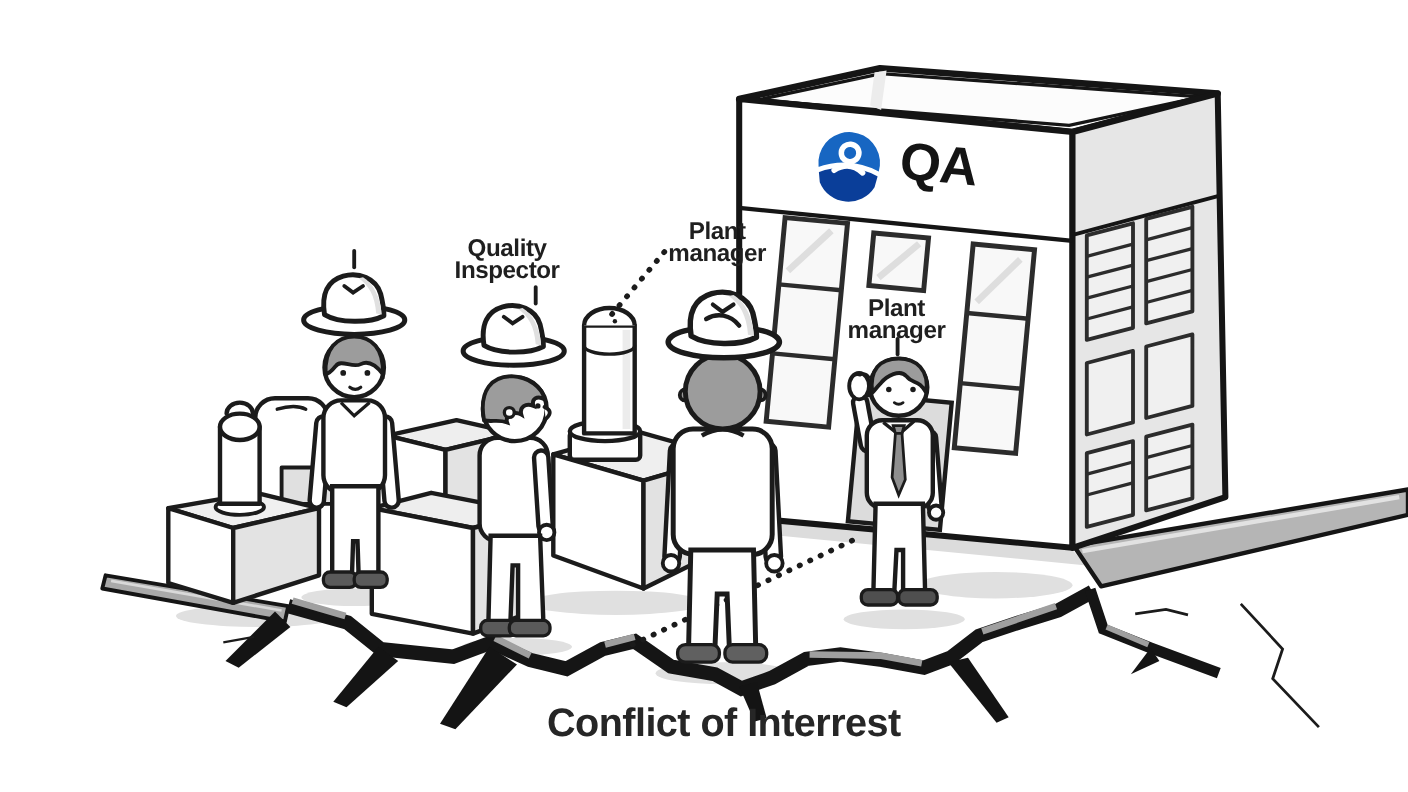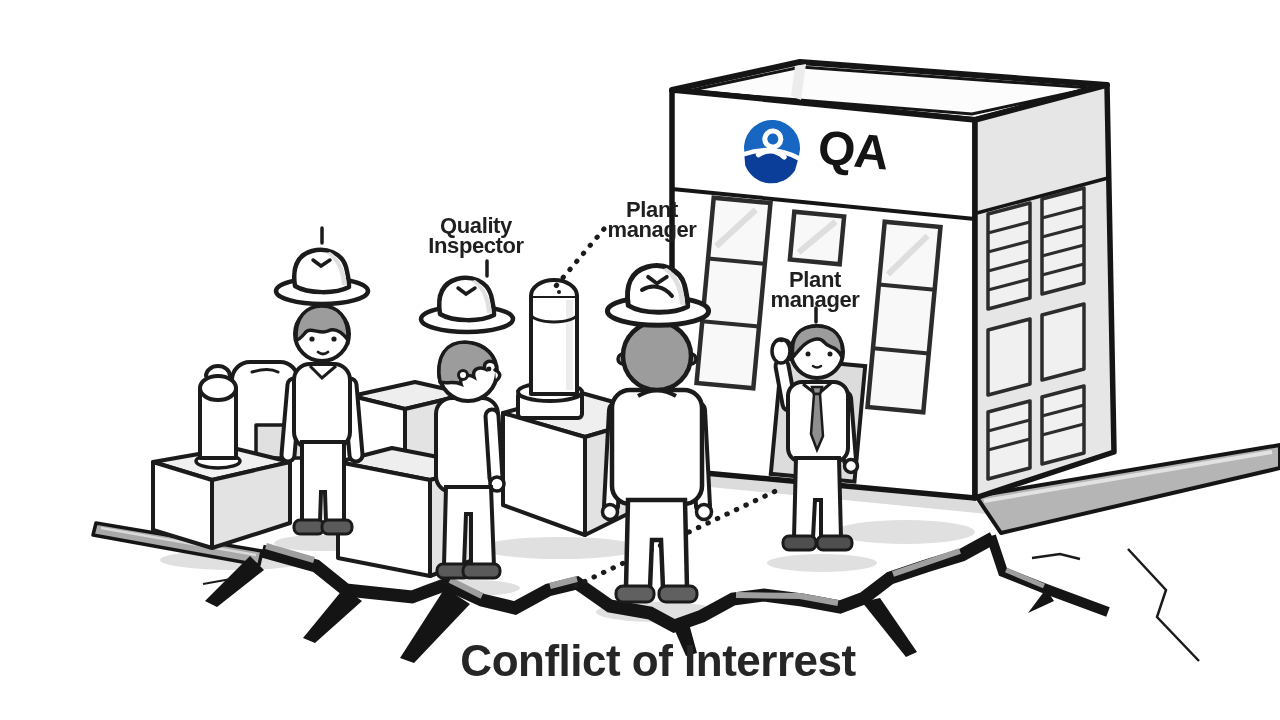--- a/index.html
+++ b/index.html
@@ -3,21 +3,21 @@
 <meta charset="utf-8">
 <style>
   html,body{margin:0;padding:0;background:#fff;}
   .stage{position:relative;width:1280px;height:720px;background:#fff;overflow:hidden;
          font-family:"Liberation Sans",sans-serif;}
   .stage svg{position:absolute;left:0;top:0;}
   .label{position:absolute;transform:translate(-50%,0);text-align:center;
          font-weight:700;font-size:22px;line-height:0.92;letter-spacing:-0.4px;
          color:#1f1f1f;white-space:pre-line;}
   .caption{position:absolute;transform:translate(-50%,0);text-align:left;
-         font-weight:700;font-size:44px;letter-spacing:-0.5px;color:#262626;}
+         font-weight:700;font-size:36px;letter-spacing:-0.5px;color:#262626;}
   .logo-text{position:absolute;transform:translate(-50%,-50%) rotate(5.3deg);
          font-weight:700;font-size:48px;letter-spacing:-1px;color:#141414;}
 </style>
 </head>
 <body>
 
 <div class="stage">
 <svg width="1280" height="720" viewBox="0 0 1280 720">
   <defs>
     <g id="hat">
@@ -229,21 +229,21 @@
     <rect x="783" y="536" width="33" height="14" rx="6" fill="#4f4f4f" stroke="#1b1b1b" stroke-width="3"></rect>
     <rect x="817" y="536" width="35" height="14" rx="6" fill="#4f4f4f" stroke="#1b1b1b" stroke-width="3"></rect>
     <circle cx="817" cy="352" r="26" fill="#fff" stroke="#1b1b1b" stroke-width="4"></circle>
     <path d="M793,357 C790,336 800,326 817,326 C833,326 845,336 842,357 C836,345 829,349 824,342 C818,335 806,342 801,348 C797,352 795,355 793,357 Z" fill="#9c9c9c" stroke="#1b1b1b" stroke-width="3.5"></path>
     <circle cx="808" cy="354" r="2.5" fill="#1b1b1b"></circle>
         <circle cx="830" cy="354" r="2.5" fill="#1b1b1b"></circle>
     <path d="M813,366 Q817,369 821,366" fill="none" stroke="#1b1b1b" stroke-width="2.5" stroke-linecap="round"></path>
   </g>
 </svg>
 
-<div class="label" style="left:476px;top:216px;">Quality
+<div class="label" style="left:461px;top:216px;">Quality
 Inspector</div>
 <div class="label" style="left:652px;top:200px;">Plant
 manager</div>
 <div class="label" style="left:815px;top:270px;">Plant
 manager</div>
 <div class="logo-text" style="left:853px;top:150px;">QA</div>
 <div class="caption" style="left:658px;top:636px;">Conflict of Interrest</div>
 </div>
 
 </body></html>

